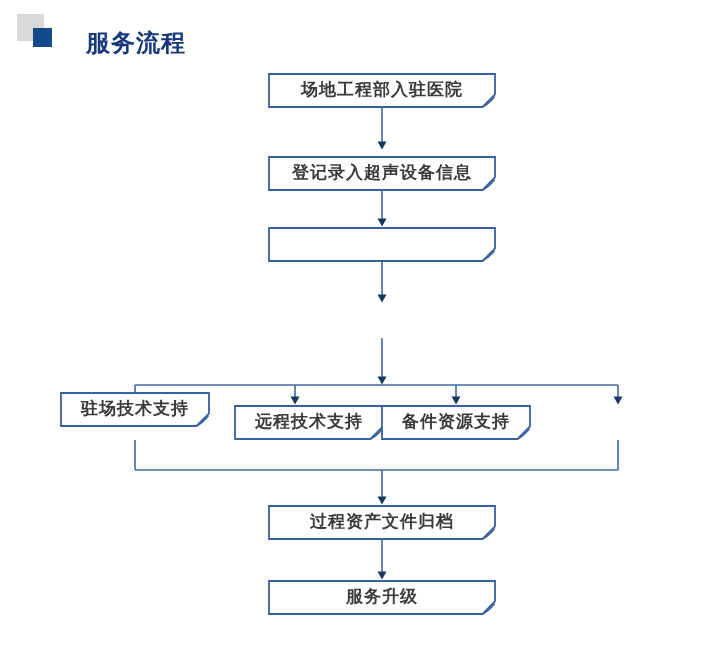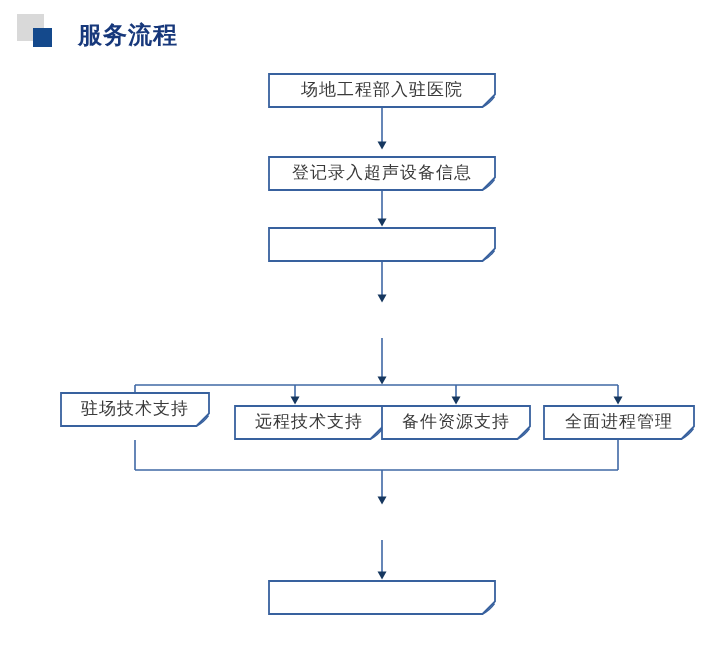--- a/index.html
+++ b/index.html
@@ -10,39 +10,39 @@
     font-family:"Liberation Sans","DejaVu Sans",sans-serif;
     overflow:hidden;
   }
 
   
   .header{position:absolute;left:17px;top:14px;display:flex;align-items:flex-start;}
   .title-icon{position:relative;width:54px;height:34px;flex:0 0 auto;}
   .sq-gray{position:absolute;left:0;top:0;width:27px;height:27px;background:#d9d9d9;}
   .sq-blue{position:absolute;left:16px;top:14px;width:19px;height:19px;background:#14498c;}
   .section-title{
-    margin:4px;padding:2px 0 0 3px;
+    margin:12px;padding:2px 0 0 3px;
     font-size:24px;font-weight:bold;color:#17387b;
     letter-spacing:1px;line-height:30px;white-space:nowrap;
   }
 
   
   .diagram{position:absolute;inset:0;}
   .connectors{position:absolute;left:0;top:0;}
   .connectors path{stroke:#3f68a5;stroke-width:1.6;fill:none;}
   .connectors polygon{fill:#16375f;stroke:none;}
 
   .node{position:absolute;height:35px;}
   .node svg{position:absolute;left:0;top:0;display:block;}
   .node .outline{fill:#ffffff;stroke:#38619e;stroke-width:1.8;stroke-linejoin:miter;}
   .node .flap{fill:none;stroke:#38619e;stroke-width:1.4;}
   .node .label{
     position:absolute;inset:0 6px 3px 6px;
     display:flex;align-items:center;justify-content:center;
-    font-size:17px;color:#3a3a3a;letter-spacing:1px;white-space:nowrap;
+    font-size:17px;color:#3a3a3a;letter-spacing:1px;white-space:nowrap;font-weight:bold;
   }
 </style>
 </head>
 <body>
 
 <div class="page">
 
   <div class="header">
     <span class="title-icon">
       <span class="sq-gray"></span>
@@ -125,30 +125,31 @@
     </div>
 
     <div class="node" style="left:381px;top:405px;width:150px">
       <svg width="150" height="35" viewBox="0 0 150 35">
         <path class="outline" d="M1,1 H149 V21.5 L136.5,34 H1 Z"></path>
         <path class="flap" d="M136.5,34 Q144,30 148.5,23.5"></path>
       </svg>
       <span class="label">备件资源支持</span>
     </div>
 
-    <div class="node" style="left:543px;top:405px;width:152px">
-      <svg width="152" height="35" viewBox="0 0 152 35">
-        <path class="outline" d="M1,1 H151 V21.5 L138.5,34 H1 Z"></path>
-        <path class="flap" d="M138.5,34 Q146,30 150.5,23.5"></path>
+
+    <div class="node" style="left:268px;top:505px;width:228px">
+      <svg width="228" height="35" viewBox="0 0 228 35">
+        <path class="outline" d="M1,1 H227 V21.5 L214.5,34 H1 Z"></path>
+        <path class="flap" d="M214.5,34 Q222,30 226.5,23.5"></path>
       </svg>
-      <span class="label">全面进程管理</span>
+      <span class="label">过程资产文件归档</span>
     </div>
-
 
     <div class="node" style="left:268px;top:580px;width:228px">
       <svg width="228" height="35" viewBox="0 0 228 35">
         <path class="outline" d="M1,1 H227 V21.5 L214.5,34 H1 Z"></path>
         <path class="flap" d="M214.5,34 Q222,30 226.5,23.5"></path>
       </svg>
+      <span class="label">服务升级</span>
     </div>
 
   </div>
 </div>
 
 </body></html>

